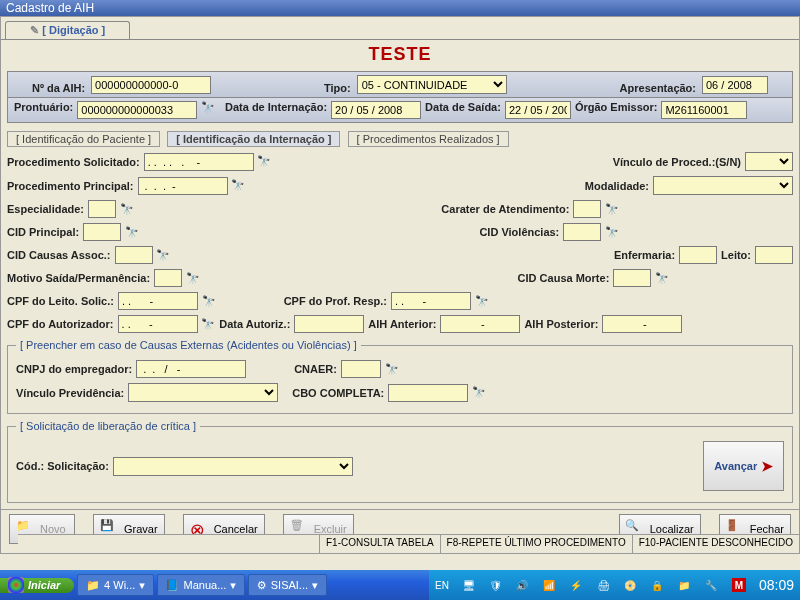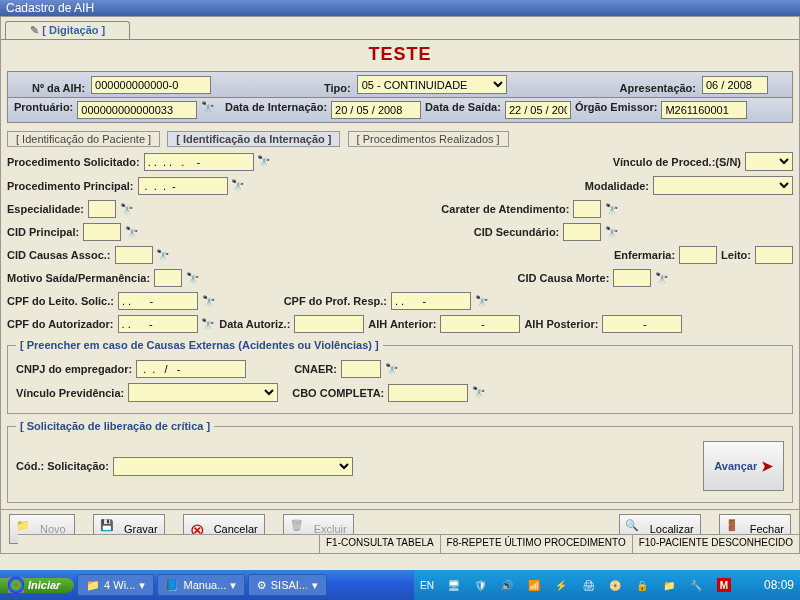--- a/index.html
+++ b/index.html
@@ -15,35 +15,35 @@
 .topbar2 { background: linear-gradient(#d8dce6, #c0c8d8); border: 1px solid #888; border-top: none; padding: 3px 6px; display: flex; align-items: flex-start; gap: 4px; flex-wrap: nowrap; font-weight: bold; color: #2a4b8d; }
 select { background: #fbf8c8; border: 1px solid #7a7a7a; height: 19px; font-size: 11px; }
 input[type=text] { background: #fbf8c8; border: 1px solid #7a7a7a; height: 18px; padding: 1px 3px; font-size: 11px; }
 .row { display: flex; align-items: center; gap: 4px; margin: 5px 0; flex-wrap: wrap; }
 .lbl { font-weight: bold; color: #222; white-space: nowrap; }
 .bino { font-size: 11px; cursor: pointer; }
 .section-tabs { margin: 8px 0 4px 0; }
 .section-tab { display: inline-block; border: 1px solid #999; padding: 1px 8px; background: #ece9d8; color: #444; margin-right: 4px; cursor: pointer; }
 .section-tab.active { background: #dce0e8; font-weight: bold; }
 fieldset { border: 1px solid #999; padding: 4px 8px 6px 8px; margin-top: 6px; }
-legend { font-weight: bold; color: #2a4b8d; padding: 0 4px; }
+legend { font-weight: normal; color: #2a4b8d; padding: 0 4px; }
 .btn-row { display: flex; gap: 18px; padding: 4px 8px; align-items: center; border-top: 1px solid #999; margin-top: 4px; }
 .btn { border: 1px solid #888; background: linear-gradient(#f8f8f8,#dcdcdc); padding: 4px 6px; display: flex; align-items: center; gap: 4px; cursor: pointer; min-width: 66px; height: 30px; }
 .btn .ico { width: 20px; height: 20px; display: inline-block; }
 .btn-disabled { color: #999; }
 .btn u { text-decoration: underline; }
 .avancar { border: 1px solid #888; background: linear-gradient(#f8f8f8,#dcdcdc); padding: 16px 10px; font-weight: bold; color: #2a4b8d; cursor: pointer; display: inline-flex; align-items: center; gap: 4px; }
 .avancar .arrow { color: #b00000; font-size: 14px; }
 .statusbar { position: absolute; bottom: 0; left: 17px; right: 0; height: 19px; background: #ece9d8; border-top: 1px solid #999; display: flex; justify-content: flex-end; }
 .statusbar span { border-left: 1px solid #999; padding: 2px 6px; font-size: 10px; }
 .taskbar { position: absolute; left: 0; right: 0; bottom: 0; height: 30px; background: linear-gradient(#3a81e0, #245edb 40%, #2050b8); display: flex; align-items: center; color: #fff; font-size: 11px; }
 .start { background: linear-gradient(#5fb23a,#3c8a1a); height: 15px; display: flex; align-items: center; padding: 0 14px 0 8px; font-weight: bold; font-style: italic; border-radius: 0 10px 10px 0; gap: 4px; }
 .task-item { background: #4a7bd0; border: 1px solid #2a5bb0; border-radius: 2px; margin-left: 3px; padding: 3px 8px; display: flex; align-items: center; gap: 4px; height: 22px; font-size: 10px; }
 .tray { margin-left: auto; background: linear-gradient(#1a9ee0,#1078c0); height: 30px; display: flex; align-items: center; padding: 0 6px; gap: 13px; }
-.tray .clock { font-size: 12px; margin-left: 20px; }
+.tray .clock { font-size: 14px; margin-left: 0; }
 .tray-i { width: 14px; height: 14px; font-size: 10px; display: inline-flex; align-items: center; justify-content: center; }
 .spacer { flex: 1; }
 </style>
 </head>
 <body>
 
 <div class="window-title">Cadastro de AIH</div>
 
 <div class="app">
   <div class="tab-strip">
@@ -107,21 +107,21 @@
       <input type="text" style="width: 28px;">
       <span class="bino">🔭</span>
       <span style="width:170px"></span>
     </div>
 
     <div class="row">
       <span class="lbl">CID Principal:</span>
       <input type="text" style="width: 38px;">
       <span class="bino">🔭</span>
       <span class="spacer"></span>
-      <span class="lbl">CID Secundário:</span>
+      <span class="lbl">CID Violências:</span>
       <input type="text" style="width: 38px;">
       <span class="bino">🔭</span>
       <span style="width:170px"></span>
     </div>
 
     <div class="row">
       <span class="lbl">CID Causas Assoc.:</span>
       <input type="text" style="width: 38px;">
       <span class="bino">🔭</span>
       <span class="spacer"></span>

